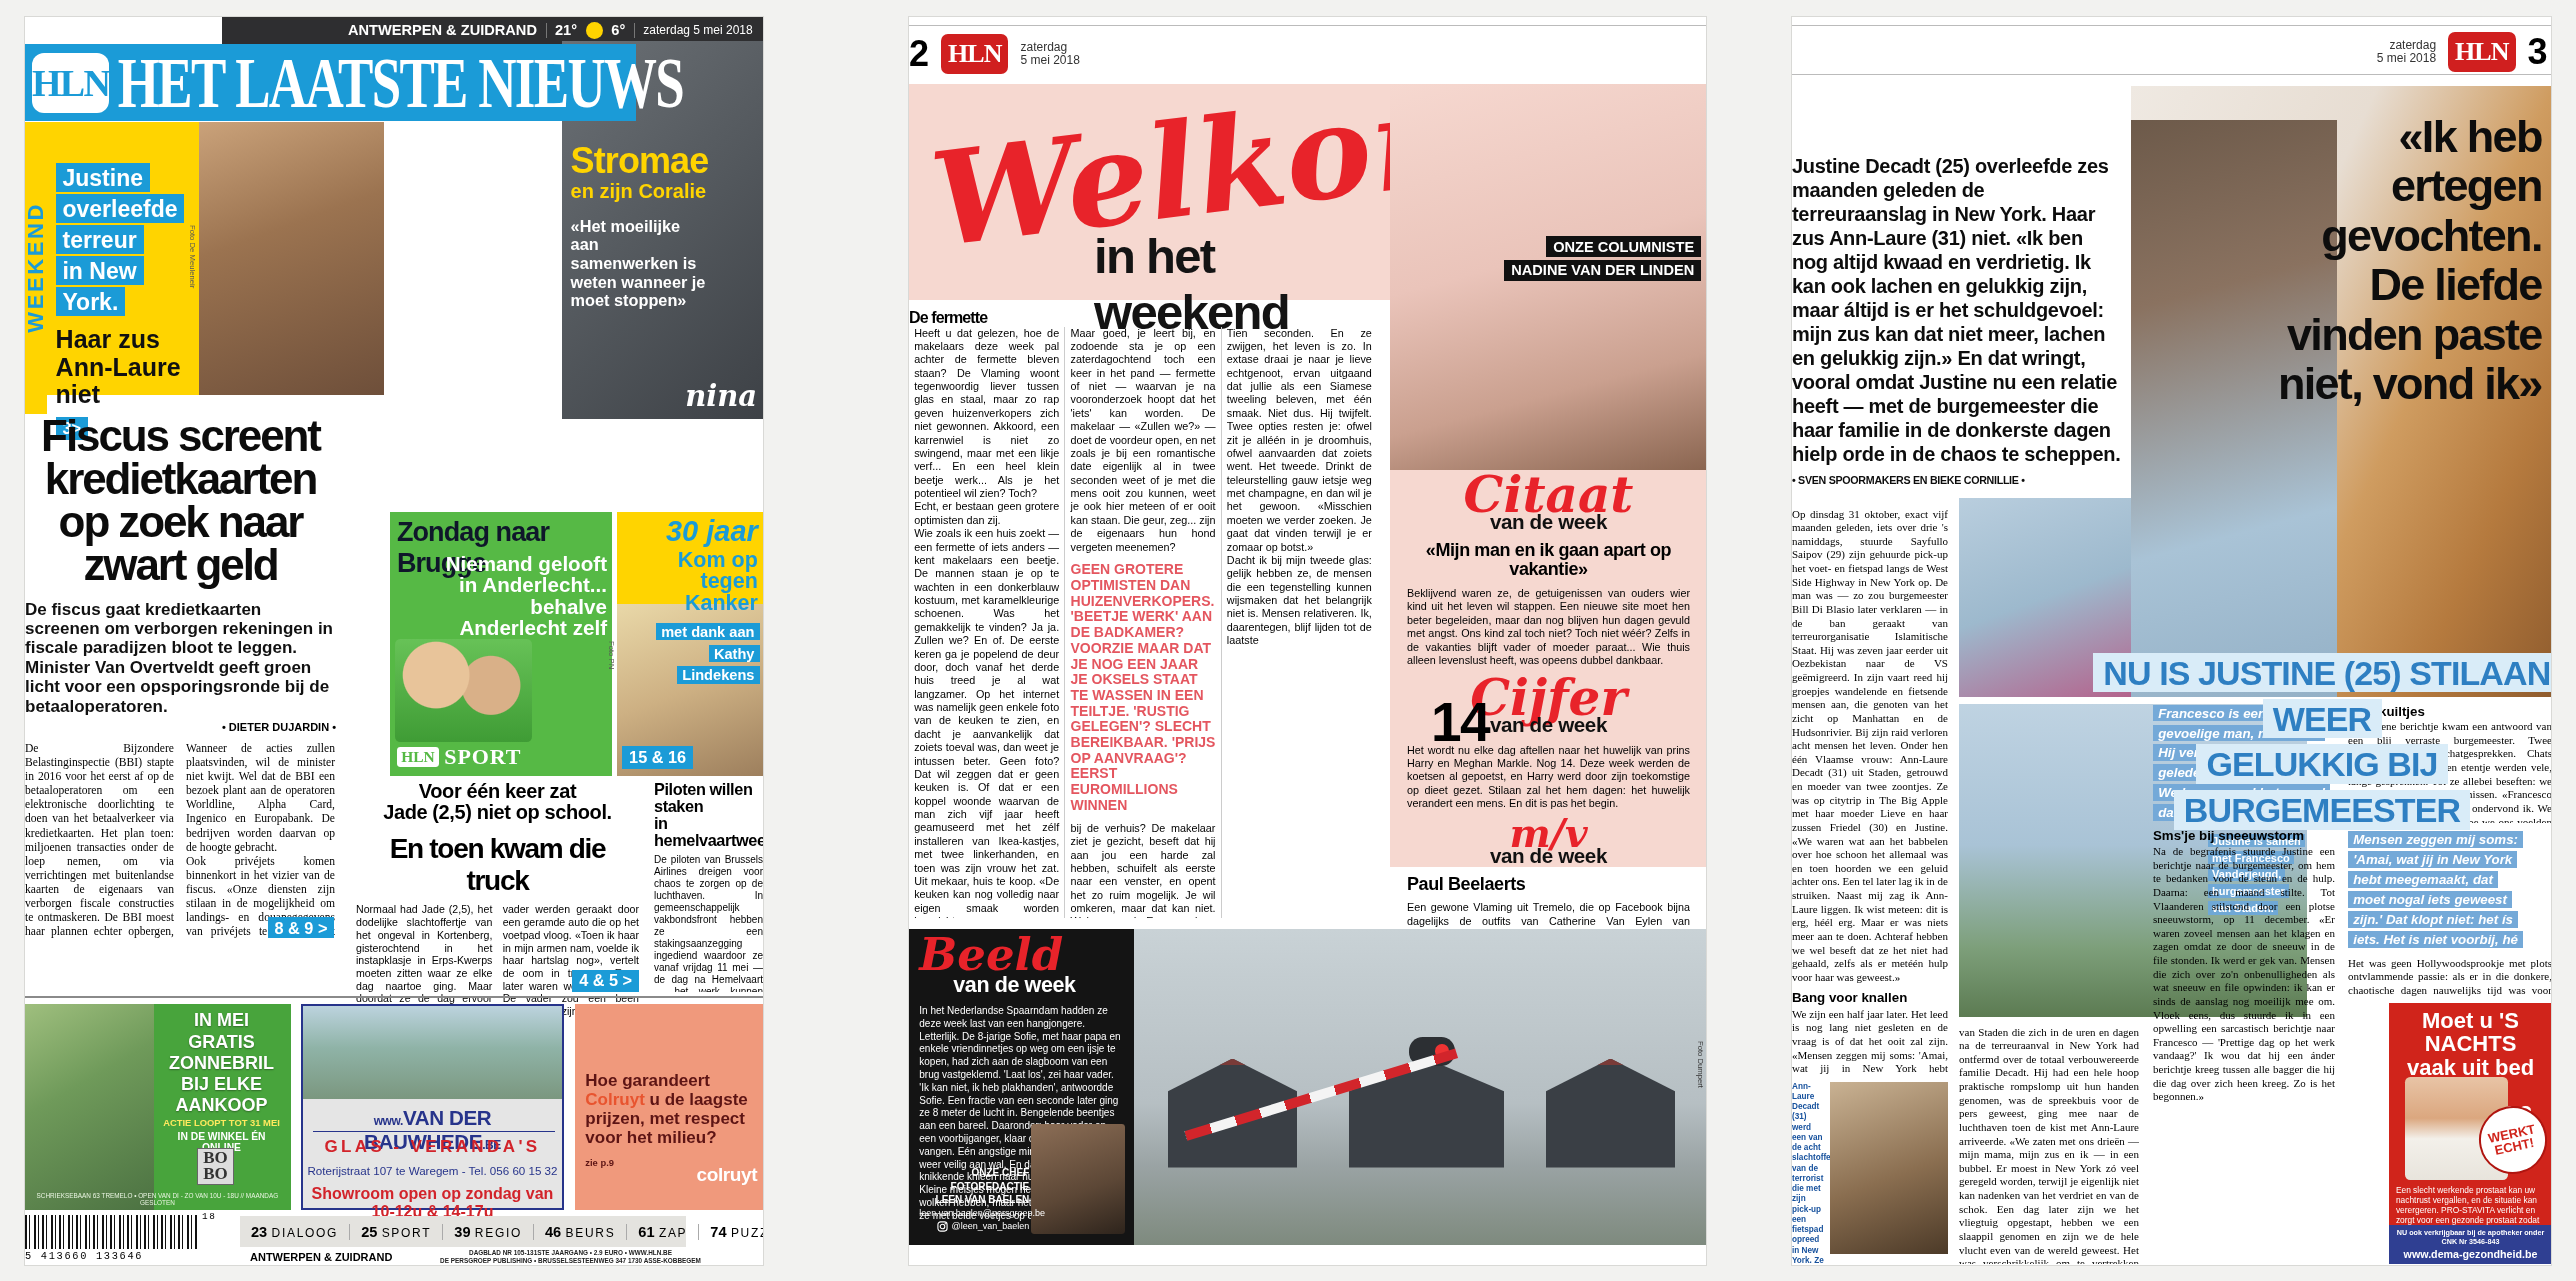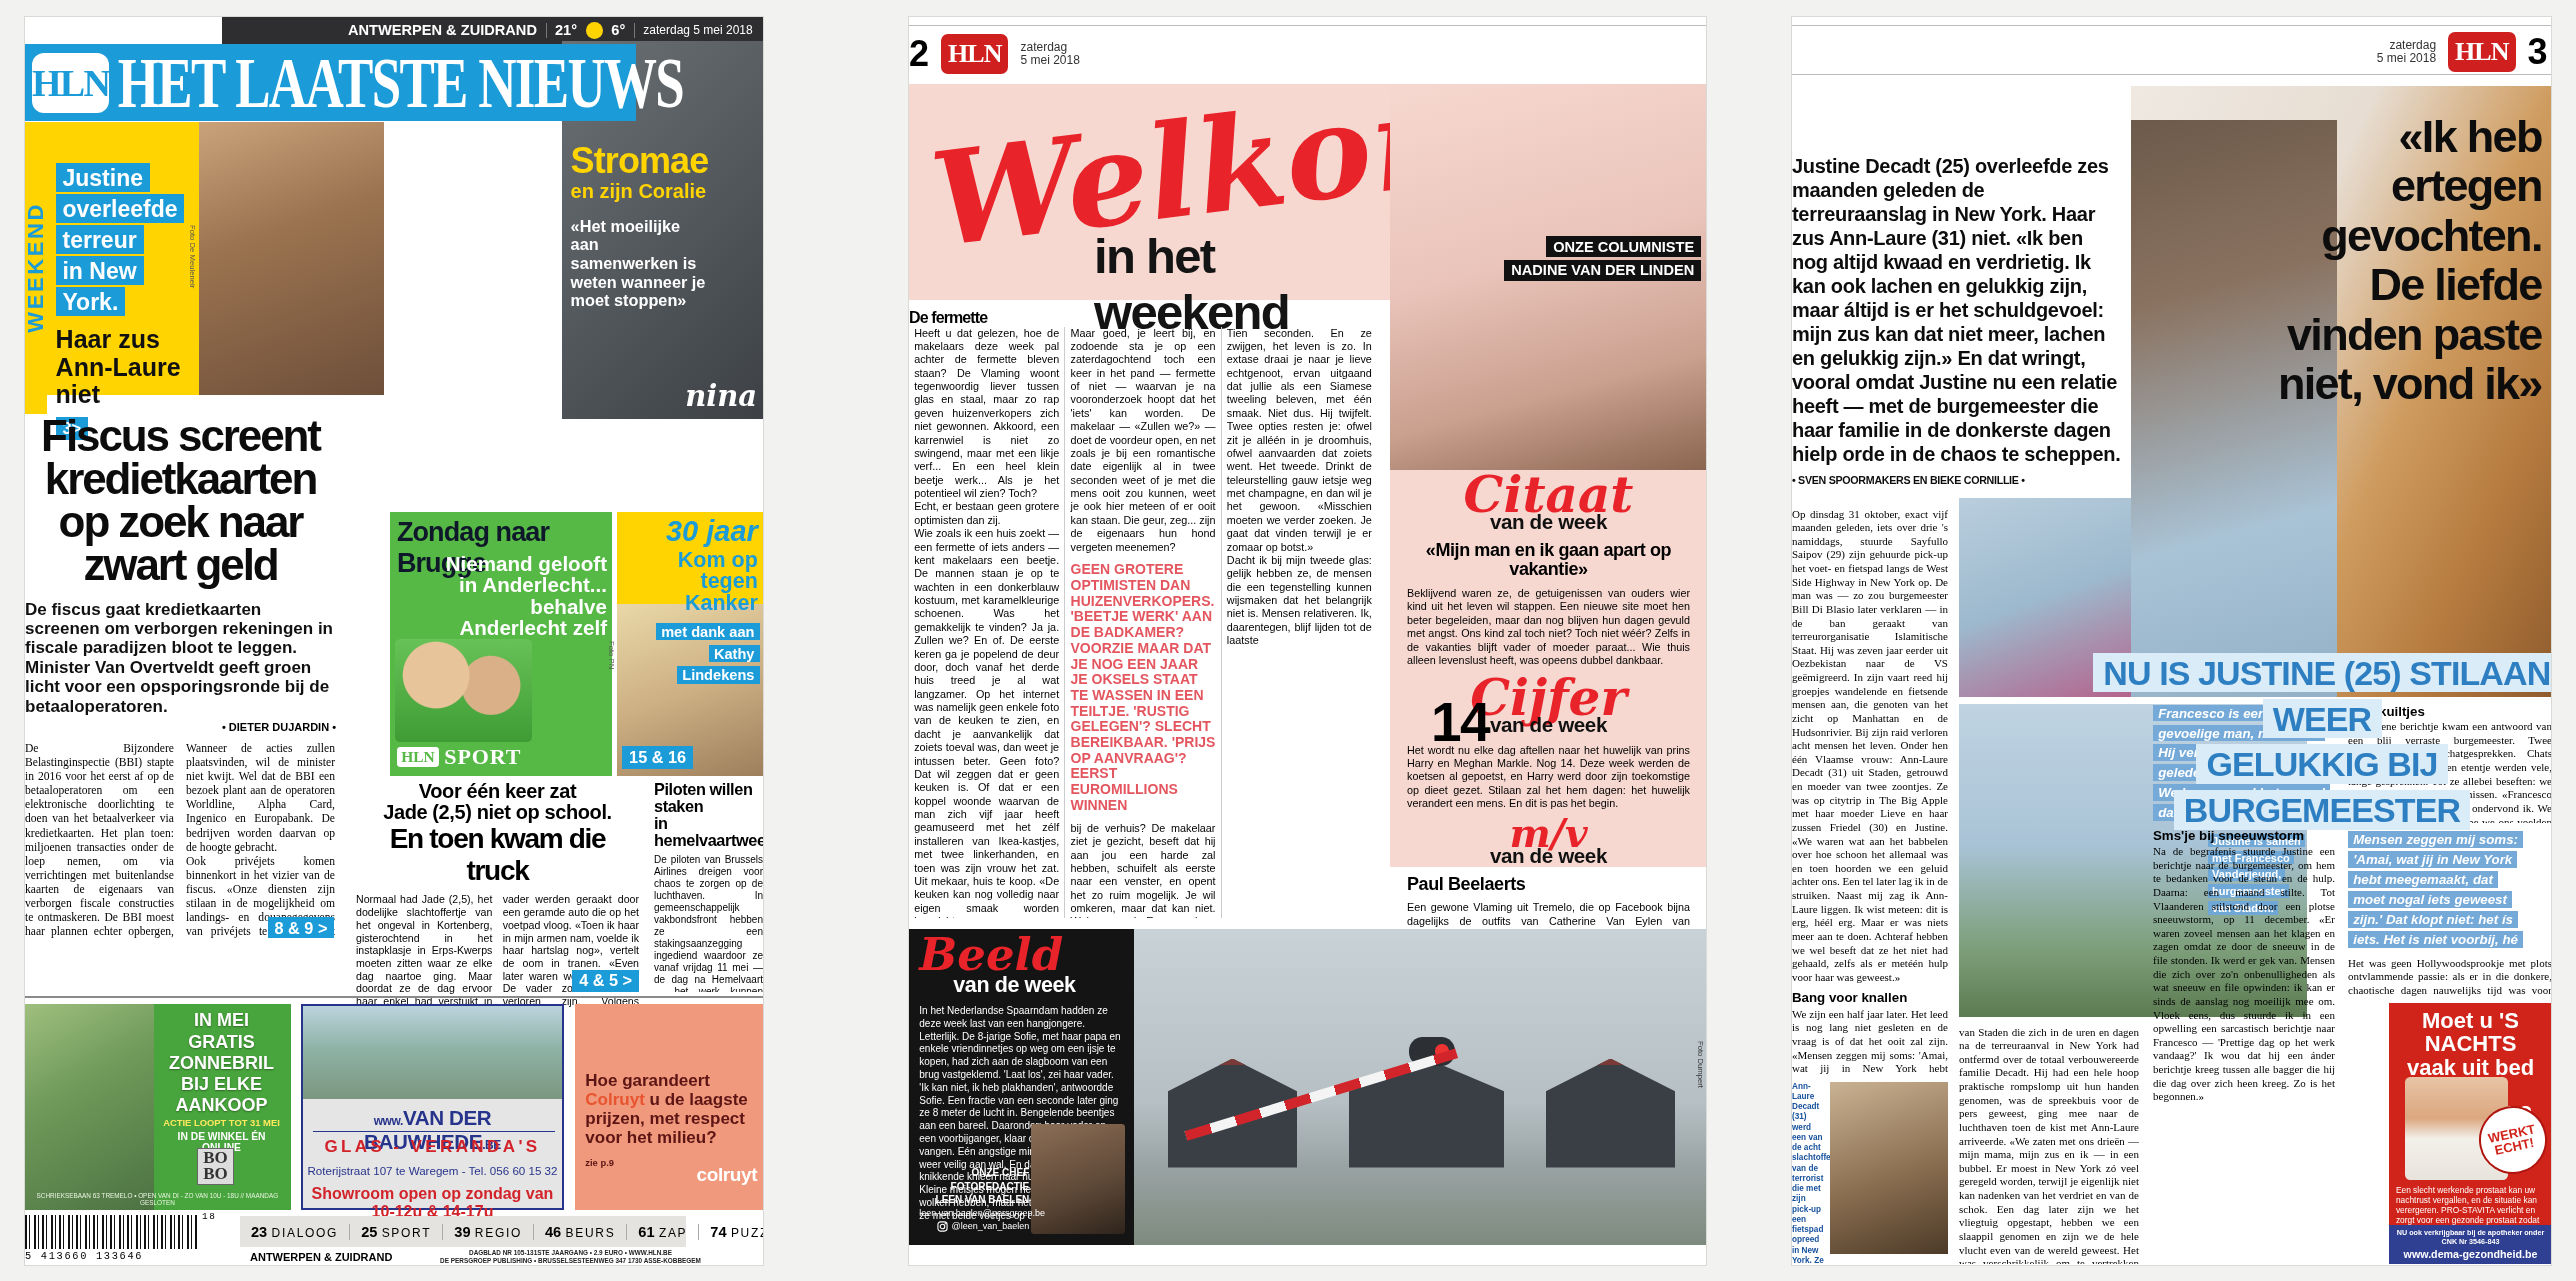--- a/index.html
+++ b/index.html
@@ -44,21 +44,21 @@
   .hln-sport .word{color:#fff;font-family:"Liberation Serif",serif;font-weight:bold;font-size:22px;letter-spacing:0.9px;}
   .kanker{left:592px;top:495px;width:146px;height:264px;background:#ffd400;}
   .kanker-photo{position:absolute;left:0;bottom:0;width:100%;height:65%;background:linear-gradient(160deg,#e9d8a8 0%,#cdb083 50%,#9d7f5d 100%);}
   .kanker-l1{position:absolute;right:5.2px;top:3.4px;color:#1b9bd7;font-weight:bold;font-style:italic;font-size:29px;}
   .kanker-l2{position:absolute;right:5.2px;top:38px;color:#1b9bd7;font-weight:bold;font-size:21.5px;line-height:1.02;text-align:right;white-space:pre-line;}
   .chips-blue-sm{display:inline;background:#1b9bd7;color:#fff;font-weight:bold;font-size:14.6px;line-height:1.5;padding:0.9px 5.2px;box-decoration-break:clone;-webkit-box-decoration-break:clone;white-space:pre-line;}
   .kanker-chips{position:absolute;right:3.4px;top:110px;text-align:right;}
   .kanker-ref{position:absolute;left:5.2px;bottom:6.9px;}
   .jade{left:331px;top:764px;width:283px;height:208px;}
   .jade-h1{font-weight:bold;font-size:20px;line-height:1.05;text-align:center;white-space:pre-line;letter-spacing:-0.4px;}
-  .jade-h2{font-weight:bold;font-size:28px;letter-spacing:-1.3px;text-align:center;margin-top:0;}
+  .jade-h2{font-weight:bold;font-size:28px;letter-spacing:-1.3px;text-align:center;margin-top:10px;}
   .jade-cols{display:flex;gap:10.3px;margin-top:6.9px;height:127px;overflow:hidden;}
   .jade-col{width:137px;font-size:10.6px;line-height:1.2;font-weight:500;text-align:justify;}
   .jade-ref{position:absolute;right:0;bottom:-3.4px;}
   .piloten{left:629px;top:764px;width:109px;height:211px;overflow:hidden;}
   .piloten-h{font-weight:bold;font-size:16.3px;line-height:1.05;letter-spacing:-0.4px;white-space:pre-line;}
   .piloten-b{font-size:10px;line-height:1.2;text-align:justify;margin-top:5.2px;}
   .p1-rule{left:0;top:979px;width:738px;height:2.6px;background:#8a8a8a;}
   .ad-bobo{left:0;top:987px;width:266px;height:206px;background:#48a43c;}
   .bobo-photo{position:absolute;left:0;top:0;width:129px;height:100%;background:linear-gradient(150deg,#9fbf7e 0%,#6f9a5a 40%,#4c7242 100%);}
   .bobo-text{position:absolute;left:133px;top:6.9px;width:127px;color:#fff;font-weight:bold;font-size:18px;line-height:1.18;text-align:center;white-space:pre-line;text-shadow:0 0.9px 1.7px rgba(0,0,0,.35);}

